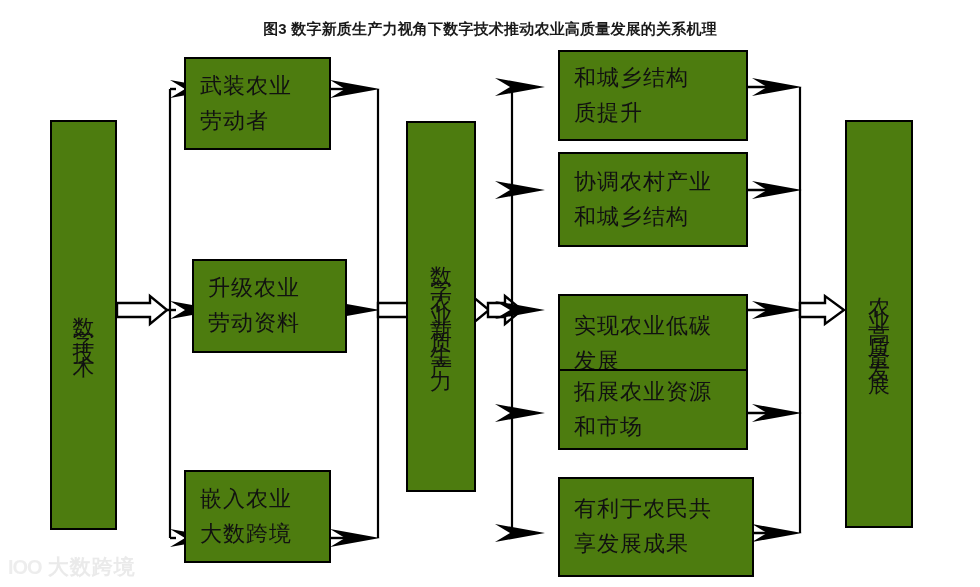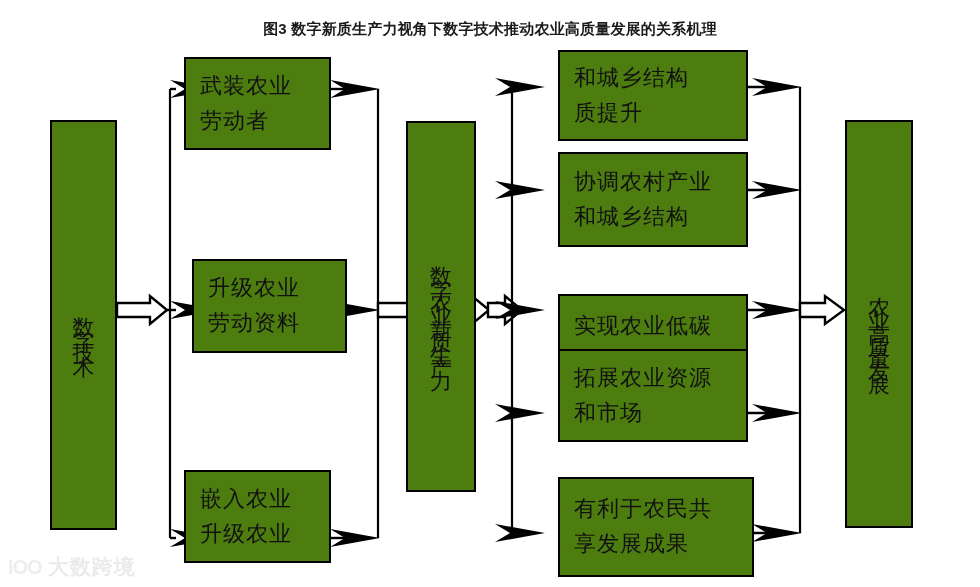--- a/index.html
+++ b/index.html
@@ -229,21 +229,21 @@
 劳动者</span>
   </div>
 
   <div class="node" style="left:184px; top:259px; width:155px; height:94px;margin-left:8px;">
     <span class="label">升级农业
 劳动资料</span>
   </div>
 
   <div class="node" style="left:184px; top:470px; width:147px; height:93px;">
     <span class="label">嵌入农业
-升级农业</span>
+大数跨境</span>
   </div>
 
   <div class="node vertical" style="left:406px; top:121px; width:70px; height:371px;">
     <span class="label">数字农业新质生产力</span>
   </div>
 
   <div class="node" style="left:558px; top:50px; width:190px; height:91px;">
     <span class="label">和城乡结构
 质提升</span>
   </div>
@@ -251,21 +251,21 @@
   <div class="node" style="left:558px; top:152px; width:190px; height:95px;">
     <span class="label">协调农村产业
 和城乡结构</span>
   </div>
 
   <div class="node" style="left:558px; top:258px; width:190px; height:100px;margin-top:36px;">
     <span class="label">实现农业低碳
 发展</span>
   </div>
 
-  <div class="node" style="left:558px; top:349px; width:190px; height:93px;">
+  <div class="node" style="left:558px; top:369px; width:190px; height:81px;">
     <span class="label">拓展农业资源
 和市场</span>
   </div>
 
   <div class="node" style="left:558px; top:477px; width:196px; height:100px;">
     <span class="label">有利于农民共
 享发展成果</span>
   </div>
 
   <div class="node vertical" style="left:845px; top:120px; width:68px; height:408px;">

